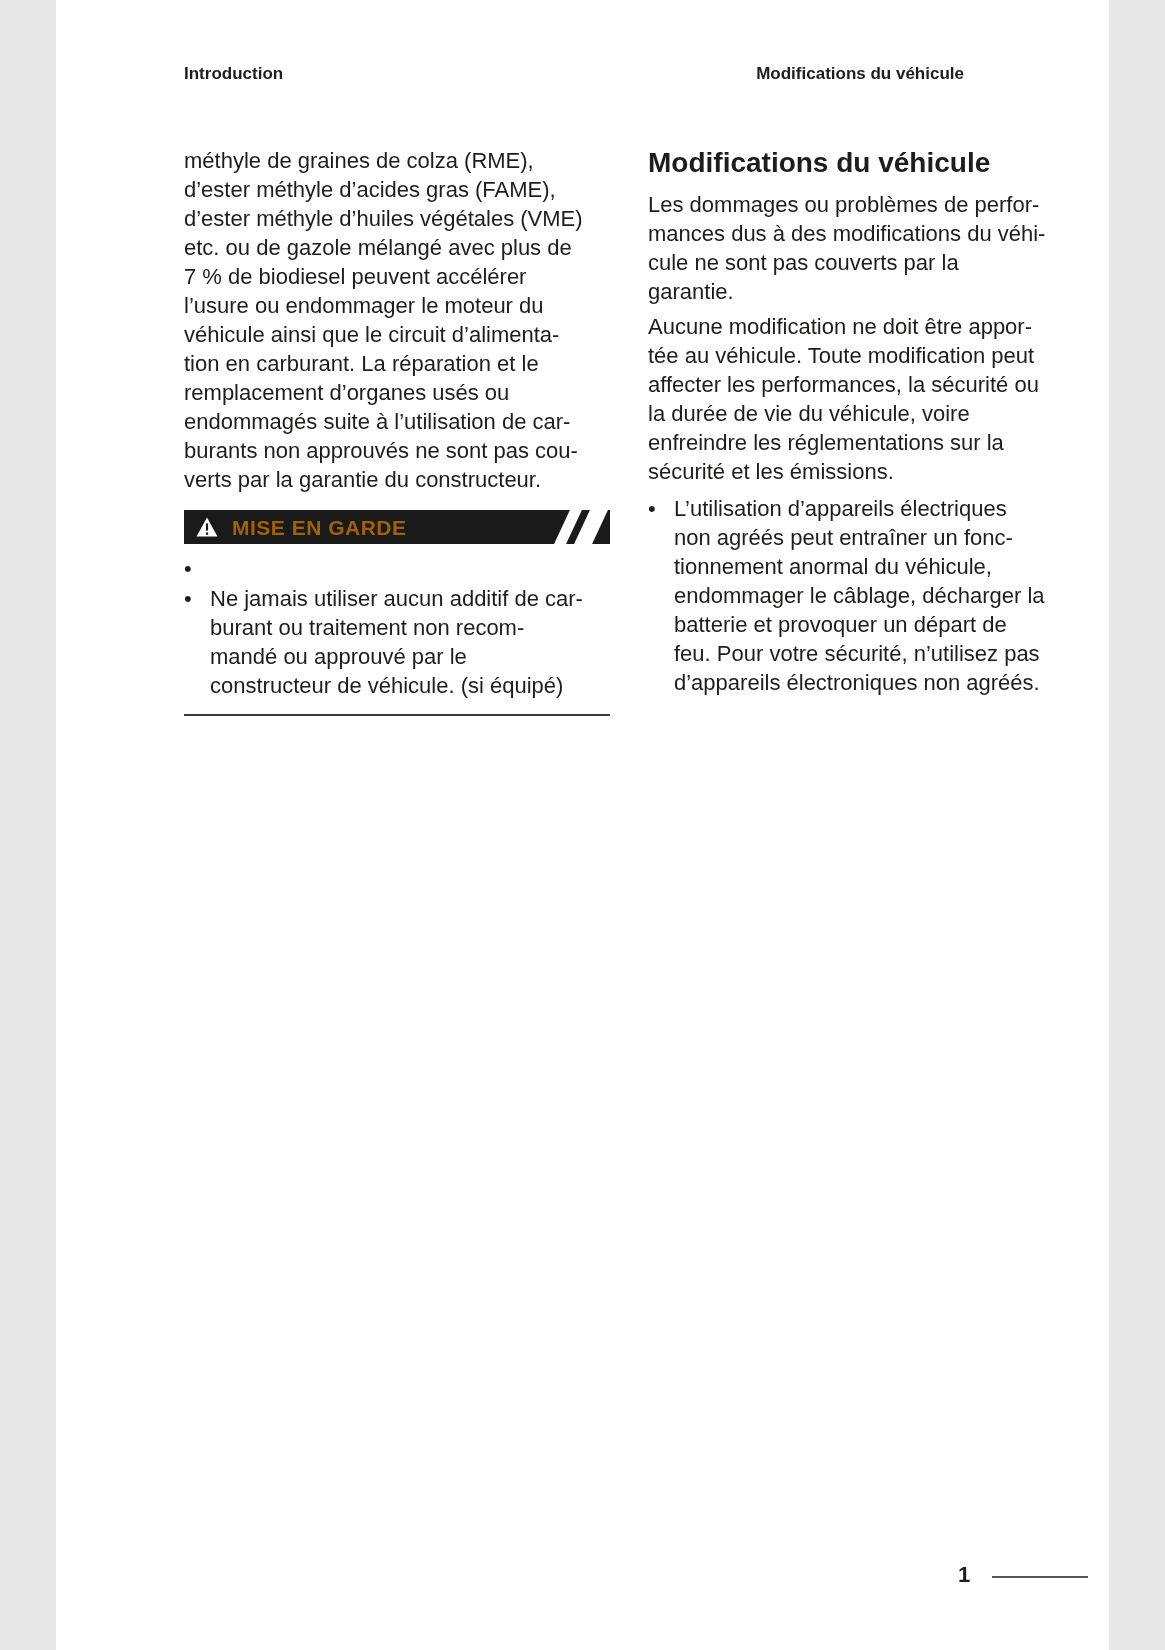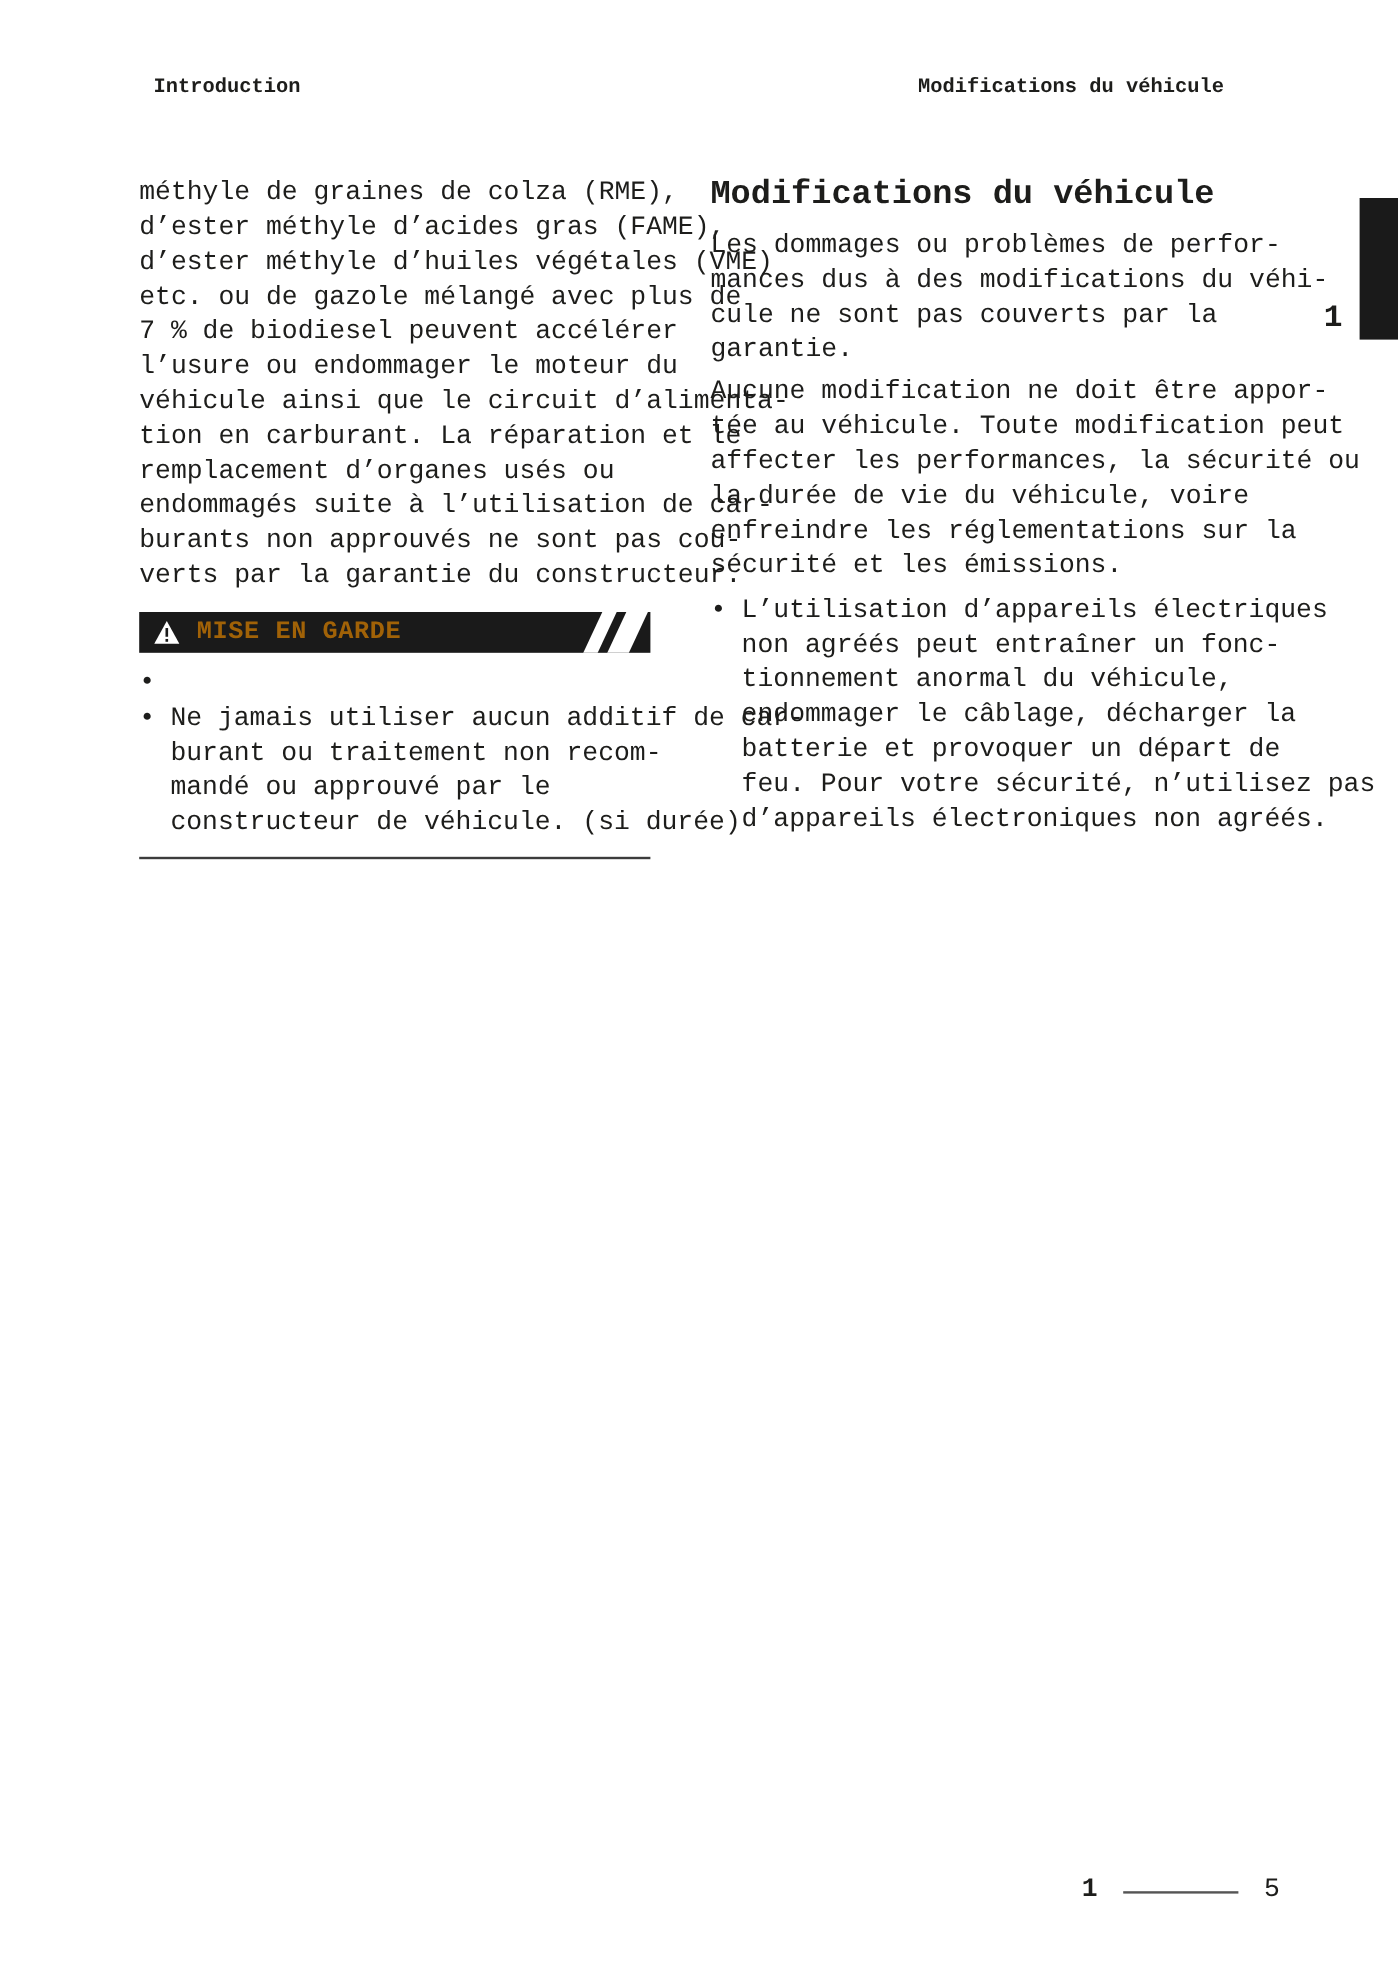--- a/index.html
+++ b/index.html
@@ -1,38 +1,38 @@
 <!DOCTYPE html>
 <html><head>
 <meta charset="utf-8">
 <style>
   * { margin: 0; padding: 0; box-sizing: border-box; }
   html, body { background: #e8e8e8; }
   .page {
     position: relative;
-    width: 1165px;
+    width: 1053px;
     height: 1650px;
     margin: 0 auto;
     background: #ffffff;
-    font-family: Liberation Mono, monospace;
+    font-family: Liberation Sans, sans-serif;
     color: #1d1d1b;
     overflow: hidden;
   }
   
   .running-header-left {
     position: absolute; left: 128px; top: 64px;
     font-size: 17px; font-weight: bold;
   }
   .running-header-right {
     position: absolute; right: 145px; top: 64px;
     font-size: 17px; font-weight: bold;
   }
   
   .col { position: absolute; top: 146px; font-size: 22px; line-height: 29px; }
-  .col-left  { left: 116px; width: 426px; }
+  .col-left  { left: 128px; width: 426px; }
   .col-right { left: 592px; width: 430px; }
   .multiline { white-space: pre; }
   
   .warning-box { margin-top: 16px; }
   .warning-bar {
     position: relative;
     height: 34px;
     background: #1a1a1a;
     color: #a16207;
     display: flex;
@@ -136,21 +136,21 @@
 
       <ul class="bullet-list">
         <li class="bullet-item">
           <span class="bullet-marker">•</span>
         </li>
         <li class="bullet-item">
           <span class="bullet-marker">•</span>
           <span class="multiline">Ne jamais utiliser aucun additif de car-
 burant ou traitement non recom-
 mandé ou approuvé par le
-constructeur de véhicule. (si durée)</span>
+constructeur de véhicule. (si équipé)</span>
         </li>
       </ul>
 
       <div class="warning-rule"></div>
     </div>
   </div>
 
   <div class="col col-right">
 
     <h1 class="section-heading">Modifications du véhicule</h1>

